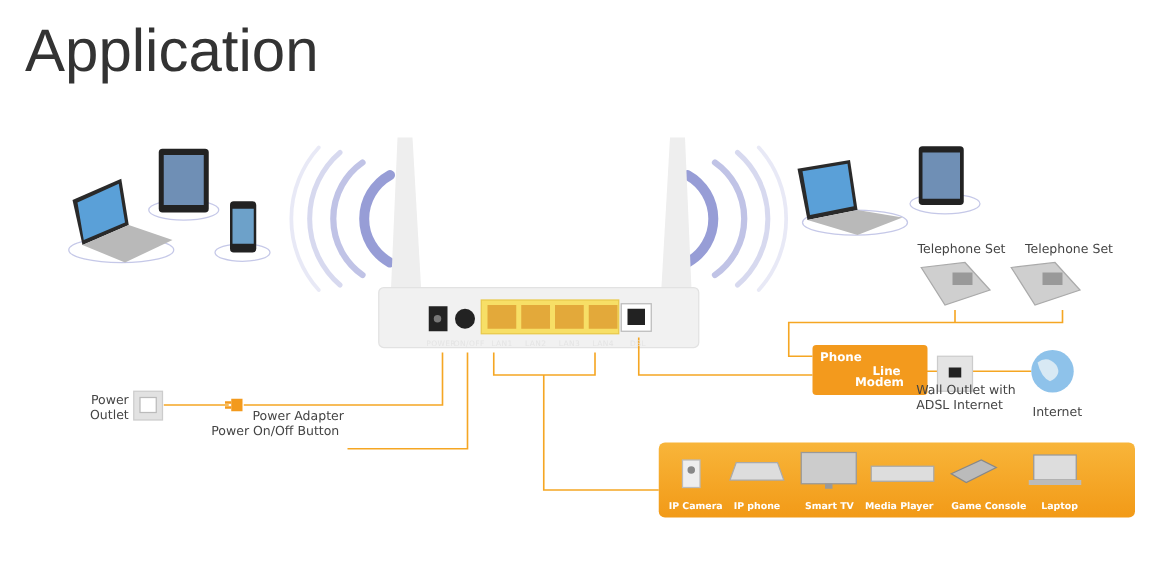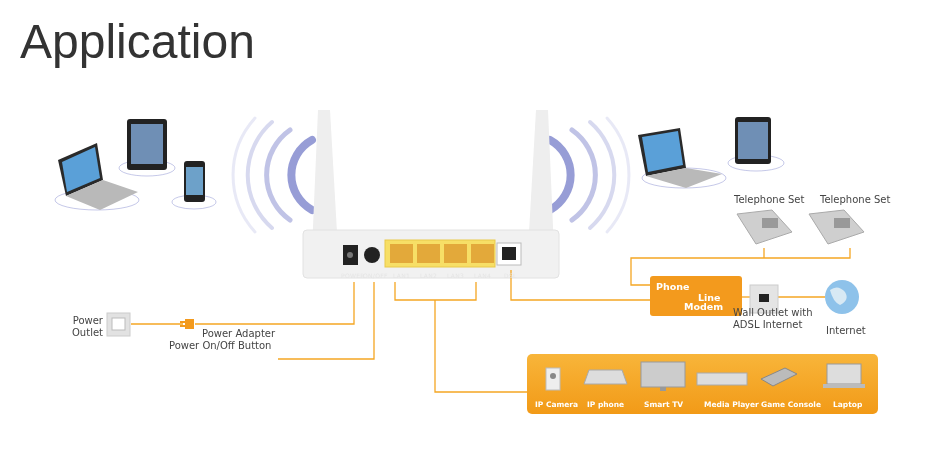--- a/index.html
+++ b/index.html
@@ -2,21 +2,21 @@
 <html><head>
 <meta charset="utf-8">
 <style>
   html,body{margin:0;padding:0;background:#fff;}
   body{width:936px;height:470px;position:relative;overflow:hidden;font-family:"DejaVu Sans","Liberation Sans",sans-serif;}
   .title{position:absolute;left:20px;top:14px;font-family:"Liberation Sans",sans-serif;font-size:48px;color:#333;font-weight:normal;margin:0;}
   .lbl{position:absolute;font-size:10px;color:#444;white-space:nowrap;line-height:12px;}
   svg.wires{position:absolute;left:0;top:0;}
   .modem{position:absolute;left:650px;top:276px;width:92px;height:40px;background:#f39a1d;border-radius:3px;color:#fff;font-weight:bold;font-size:9.5px;}
   .modem span{position:absolute;}
-  .strip{position:absolute;left:527px;top:354px;width:351px;height:60px;border-radius:5px;background:linear-gradient(#f8b53a,#f29a17);}
+  .strip{position:absolute;left:527px;top:354px;width:351px;height:60px;border-radius:5px;background:linear-gradient(#f8b53a,#f29a17);padding-left:30px;}
   .strip .item{position:absolute;bottom:5px;color:#fff;font-size:7.5px;font-weight:bold;text-align:center;white-space:nowrap;}
   .portlbl{position:absolute;top:272px;font-size:6px;color:#e4e4e4;letter-spacing:0.3px;}
 </style>
 </head>
 <body>
 
 <h1 class="title">Application</h1>
 
 <svg class="wires" width="936" height="470">
 
@@ -173,16 +173,16 @@
         <path d="M234,25 L258,14 L270,20 L246,32 Z" fill="#bbb" stroke="#888"></path>
       </g>
     <g>
         <rect x="300" y="10" width="34" height="20" fill="#ddd" stroke="#999"></rect>
         <rect x="296" y="30" width="42" height="4" fill="#bbb"></rect>
       </g>
   </svg>
   <div class="item" style="left:8px;">IP Camera</div>
   <div class="item" style="left:60px;">IP phone</div>
   <div class="item" style="left:117px;">Smart TV</div>
-  <div class="item" style="left:177px;">Media Player</div>
+  <div class="item" style="left:165px;">Media Player</div>
   <div class="item" style="left:234px;">Game Console</div>
   <div class="item" style="left:306px;">Laptop</div>
 </div>
 
 </body></html>

